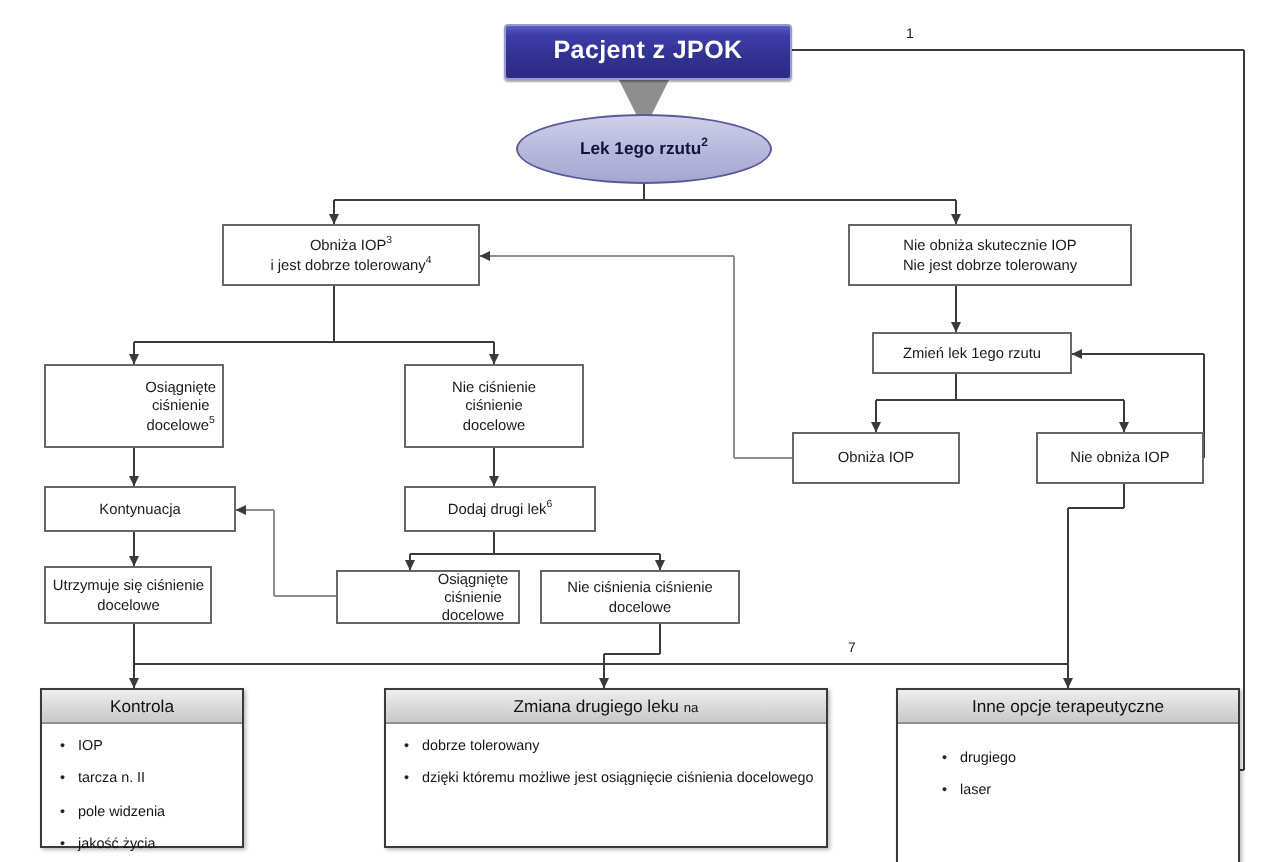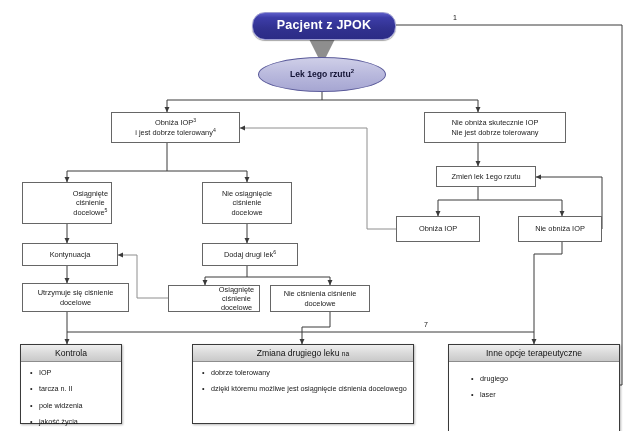--- a/index.html
+++ b/index.html
@@ -179,21 +179,21 @@
 
       <path d="M562,242 L562,254"></path>
       <path d="M562,254 L534,254"></path>
       <path d="M534,254 L534,344" marker-end="url(#ah)"></path>
 
       <path d="M67,332 L534,332" stroke="#3a3a3a"></path>
       <path d="M67,312 L67,332" stroke="#3a3a3a" opacity="0"></path>
     </g>
   </svg>
 
-  <div class="node title-box" style="left:252px; top:12px; width:144px; height:28px;border-radius:13px;">
+  <div class="node title-box" style="left:252px; top:12px; width:144px; height:28px;">
     <span>Pacjent z JPOK</span>
   </div>
 
   <div class="node ellipse" style="left:258px; top:57px; width:128px; height:35px;">
     <span><span>Lek 1ego rzutu</span><sup>2</sup></span>
   </div>
 
   <div class="node plain" style="left:111px; top:112px; width:129px; height:31px;">
     <span>
       <span><span>Obniża IOP</span><sup>3</sup></span><br>
@@ -211,21 +211,21 @@
   <div class="node plain" style="left:22px; top:182px; width:90px; height:42px;justify-content:flex-end;">
     <span>
       <span>Osiągnięte</span><br>
       <span>ciśnienie</span><br>
       <span><span>docelowe</span><sup>5</sup></span>
     </span>
   </div>
 
   <div class="node plain" style="left:202px; top:182px; width:90px; height:42px;">
     <span>
-      <span>Nie osiągnięcie</span><br>
+      <span>Nie ciśnienie</span><br>
       <span>ciśnienie</span><br>
       <span>docelowe</span>
     </span>
   </div>
 
   <div class="node plain" style="left:436px; top:166px; width:100px; height:21px;">
     <span>Zmień lek 1ego rzutu</span>
   </div>
 
   <div class="node plain" style="left:396px; top:216px; width:84px; height:26px;">
@@ -233,21 +233,21 @@
   </div>
 
   <div class="node plain" style="left:518px; top:216px; width:84px; height:26px;">
     <span>Nie obniża IOP</span>
   </div>
 
   <div class="node plain" style="left:22px; top:243px; width:96px; height:23px;">
     <span>Kontynuacja</span>
   </div>
 
-  <div class="node plain" style="left:22px; top:283px; width:107px; height:29px;">
+  <div class="node plain" style="left:22px; top:283px; width:84px; height:29px;justify-content:flex-end;">
     <span>
       <span>Utrzymuje się ciśnienie</span><br>
       <span>docelowe</span>
     </span>
   </div>
 
   <div class="node plain" style="left:202px; top:243px; width:96px; height:23px;">
     <span><span>Dodaj drugi lek</span><sup>6</sup></span>
   </div>
 

